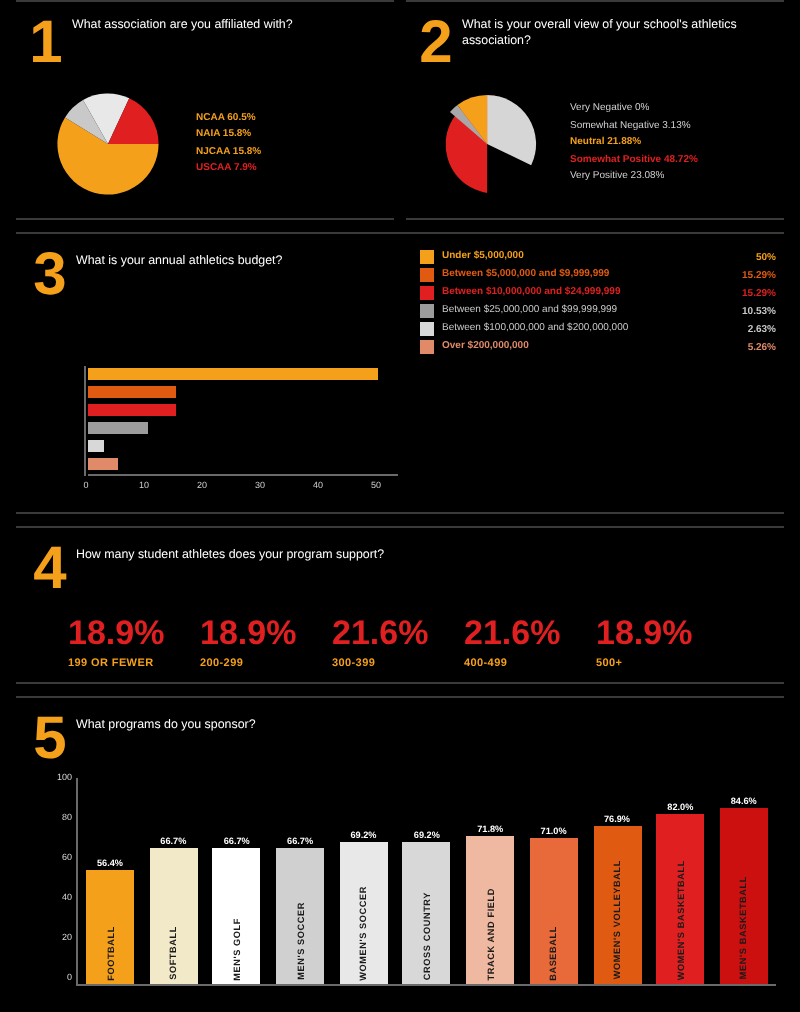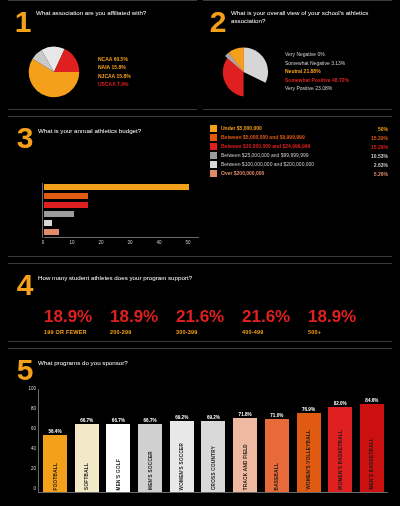--- a/index.html
+++ b/index.html
@@ -207,21 +207,21 @@
       <span style="left:146px;">50</span>
     </div>
   </div>
 </div>
 
 <div class="panel">
   <div class="row">
     <div class="bignum">4</div>
     <div class="qtext" style="padding-top:4px;">How many student athletes does your program support?</div>
   </div>
-  <div style="display:flex;margin-left:32px;margin-top:8px;">
+  <div style="display:flex;margin-left:22px;margin-top:8px;">
     <div style="flex:0 0 66px;">
       <div class="pct">18.9%</div>
       <div class="plabel">199 OR FEWER</div>
     </div>
     <div style="flex:0 0 66px;">
       <div class="pct">18.9%</div>
       <div class="plabel">200-299</div>
     </div>
     <div style="flex:0 0 66px;">
       <div class="pct">21.6%</div>

